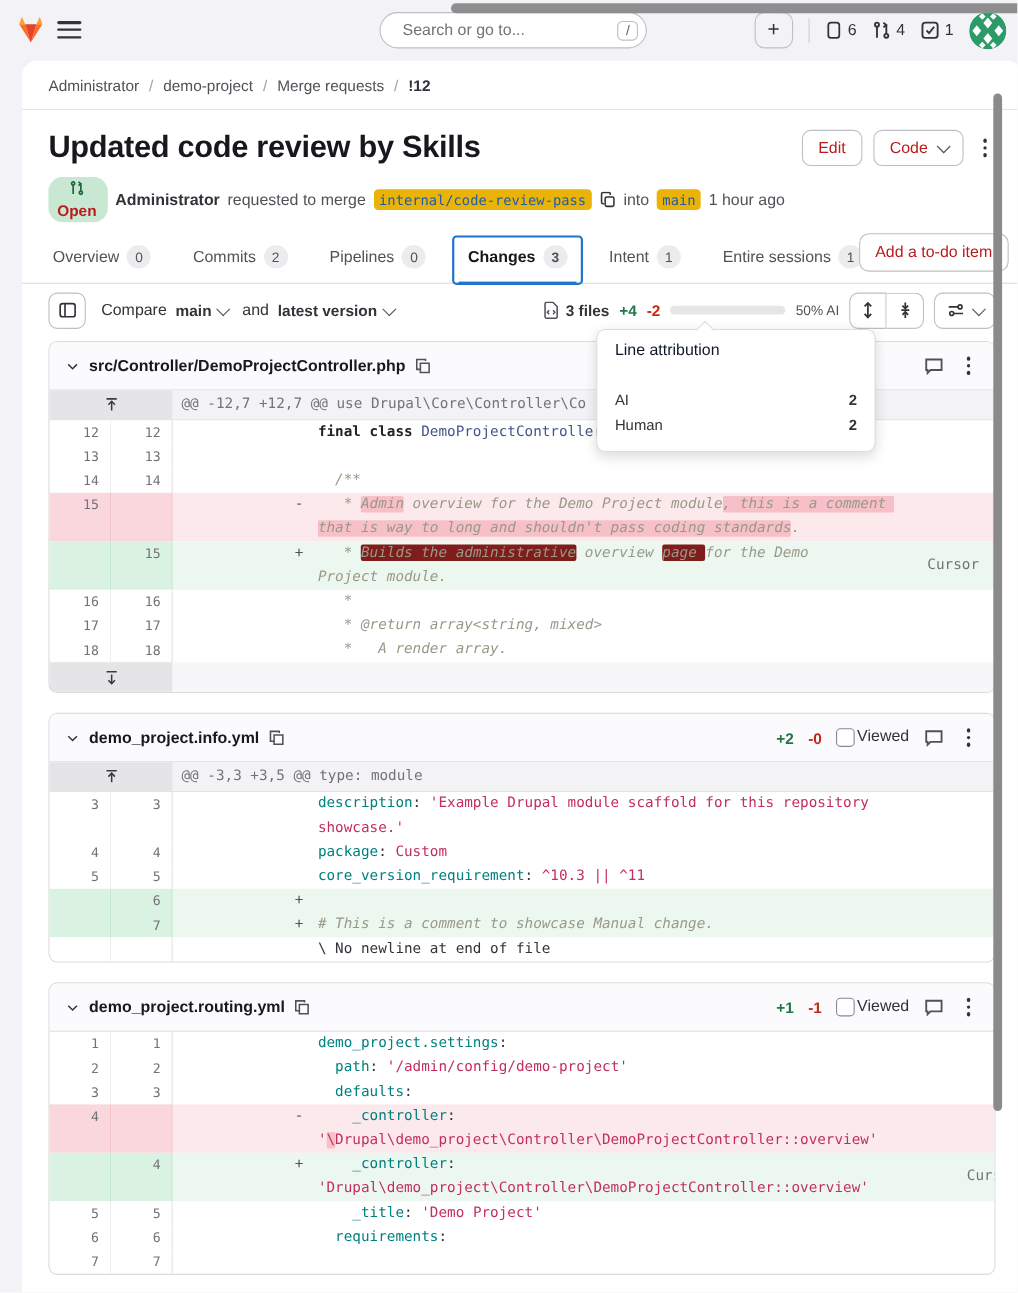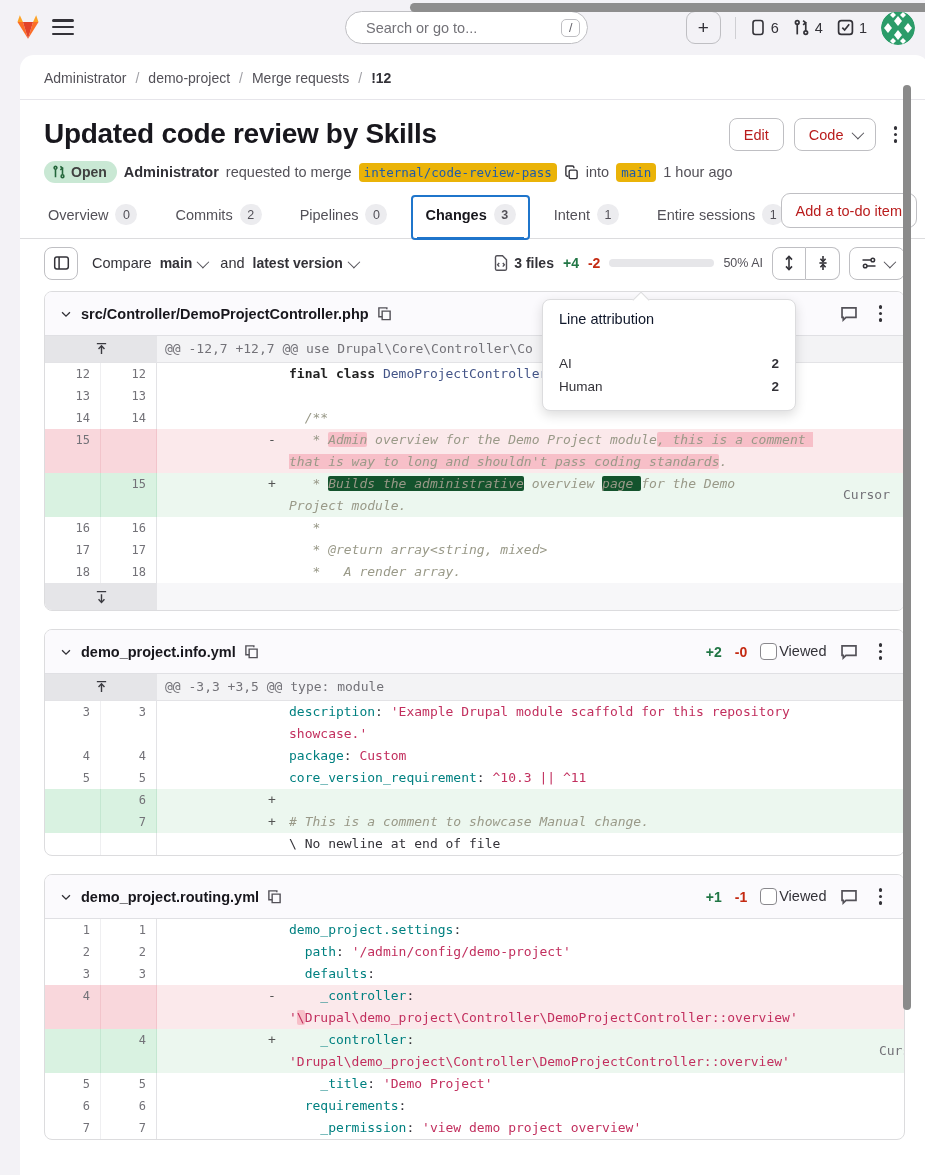--- a/index.html
+++ b/index.html
@@ -49,22 +49,22 @@
   .title-row { display:flex; align-items:flex-start; padding:18px 24px 0; }
   .page-title { font-size:28px; font-weight:700; color:#18171d; letter-spacing:-.3px; flex:1; }
   .title-actions { display:flex; align-items:center; gap:10px; }
   .btn { background:#fff; border:1px solid #bfbfc3; border-radius:8px; height:33px;
     padding:0 14px; font-size:14.5px; color:#b91c1c; display:inline-flex; align-items:center; gap:6px; cursor:pointer;
     font-family:"Liberation Sans",sans-serif;}
   .kebab { display:inline-flex; flex-direction:column; gap:3px; padding:8px 8px; cursor:pointer; }
   .kebab i { width:3.5px; height:3.5px; border-radius:50%; background:#333238; }
 
   .byline { display:flex; align-items:center; gap:7px; padding:10px 24px 0; font-size:14.5px; color:#535158; flex-wrap:nowrap;}
-  .badge-open { display:inline-flex; align-items:center; gap:5px; background:#c9e8d4; color:#404040;
-    font-weight:600; border-radius:13px; padding:3px 10px 3px 8px; font-size:14px; }
+  .badge-open { display:inline-flex; align-items:center; gap:5px; background:#c9e8d4; color:#b91c1c;
+    font-weight:600; border-radius:13px; padding:3px 10px 3px 8px; font-size:14px;flex-direction:column; }
   .bold-dark { font-weight:700; color:#333238; }
   .ref-chip { background:#eab308; color:#1f5ca8; border-radius:4px; padding:2px 5px;
     font-size:12.5px; font-family:"DejaVu Sans Mono",monospace; cursor:pointer; }
   .copy-ic { cursor:pointer; display:inline-flex; }
 
   
   .tabs-row { position:relative; display:flex; align-items:center; gap:30px;
     padding:14px 24px 0; border-bottom:1px solid #dcdcde; height:56px; }
   .tab { display:flex; align-items:center; gap:7px; padding:9px 4px 15px; color:#535158;
     font-size:14.5px; cursor:pointer; position:relative; }
@@ -122,21 +122,21 @@
   .ln.l2 { border-right:1px solid #e3e3e6; }
   .code-cell { flex:1; position:relative; padding:0 60px 0 132px; white-space:pre-wrap; color:#333238;
     overflow:visible; }
   .marker { position:absolute; left:111px; top:0; color:#545454; }
   .row-del .code-cell { background:#fbe9eb; }
   .row-del .ln { background:#f9d7dc; border-right-color:#f2c4cb; }
   .row-add .code-cell { background:#ecf7ef; }
   .row-add .ln { background:#d9f2e1; border-right-color:#c4e7d1; }
   .row-add.pad-attr .code-cell { padding-right:150px; }
   .hl-del { background:#f7bfc8; border-radius:2px; }
-  .hl-add { background:#14532d; border-radius:2px; }
+  .hl-add { background:#7f1d1d; border-radius:2px; }
   .sg.k { color:#008080; }
   .sg.s { color:#c22f5e; }
   .sg.c { color:#999988; font-style:italic; }
   .sg.kw { color:#222222; font-weight:700; }
   .sg.nc { color:#445588; font-weight:400; }
   .row-hunk { border-top:1px solid #e3e3e6; border-bottom:1px solid #e3e3e6; height:27px; }
   .file-card .row-hunk:first-child{ border-top:none; }
   .expand-cell { width:112px; flex:0 0 112px; background:#e5e5e8; display:flex; align-items:center;
     justify-content:center; cursor:pointer; color:#3a3a40; }
   .hunk-text { flex:1; background:#f3f3f5; color:#737278; padding:2px 0 0 8px; white-space:pre; overflow:hidden;}
@@ -576,21 +576,20 @@
             <div class="code-cell"><span class="sg ">    </span><span class="sg k">_title</span><span class="sg ">: </span><span class="sg s">'Demo Project'</span></div>
           </div>
           <div class="diff-row row-ctx">
             <div class="ln">6</div>
             <div class="ln l2">6</div>
             <div class="code-cell"><span class="sg ">  </span><span class="sg k">requirements</span><span class="sg ">:</span></div>
           </div>
           <div class="diff-row row-ctx">
             <div class="ln">7</div>
             <div class="ln l2">7</div>
-            <div class="code-cell"><span class="sg ">    </span><span class="sg k">_permission</span><span class="sg ">: </span><span class="sg s">'view demo project overview'</span></div>
           </div>
         </div>
       </div>
     </div>
 </div>
 
 <div class="popover">
   <h4>Line attribution</h4>
   <div id="popover-rows">
       <div class="pop-row">

